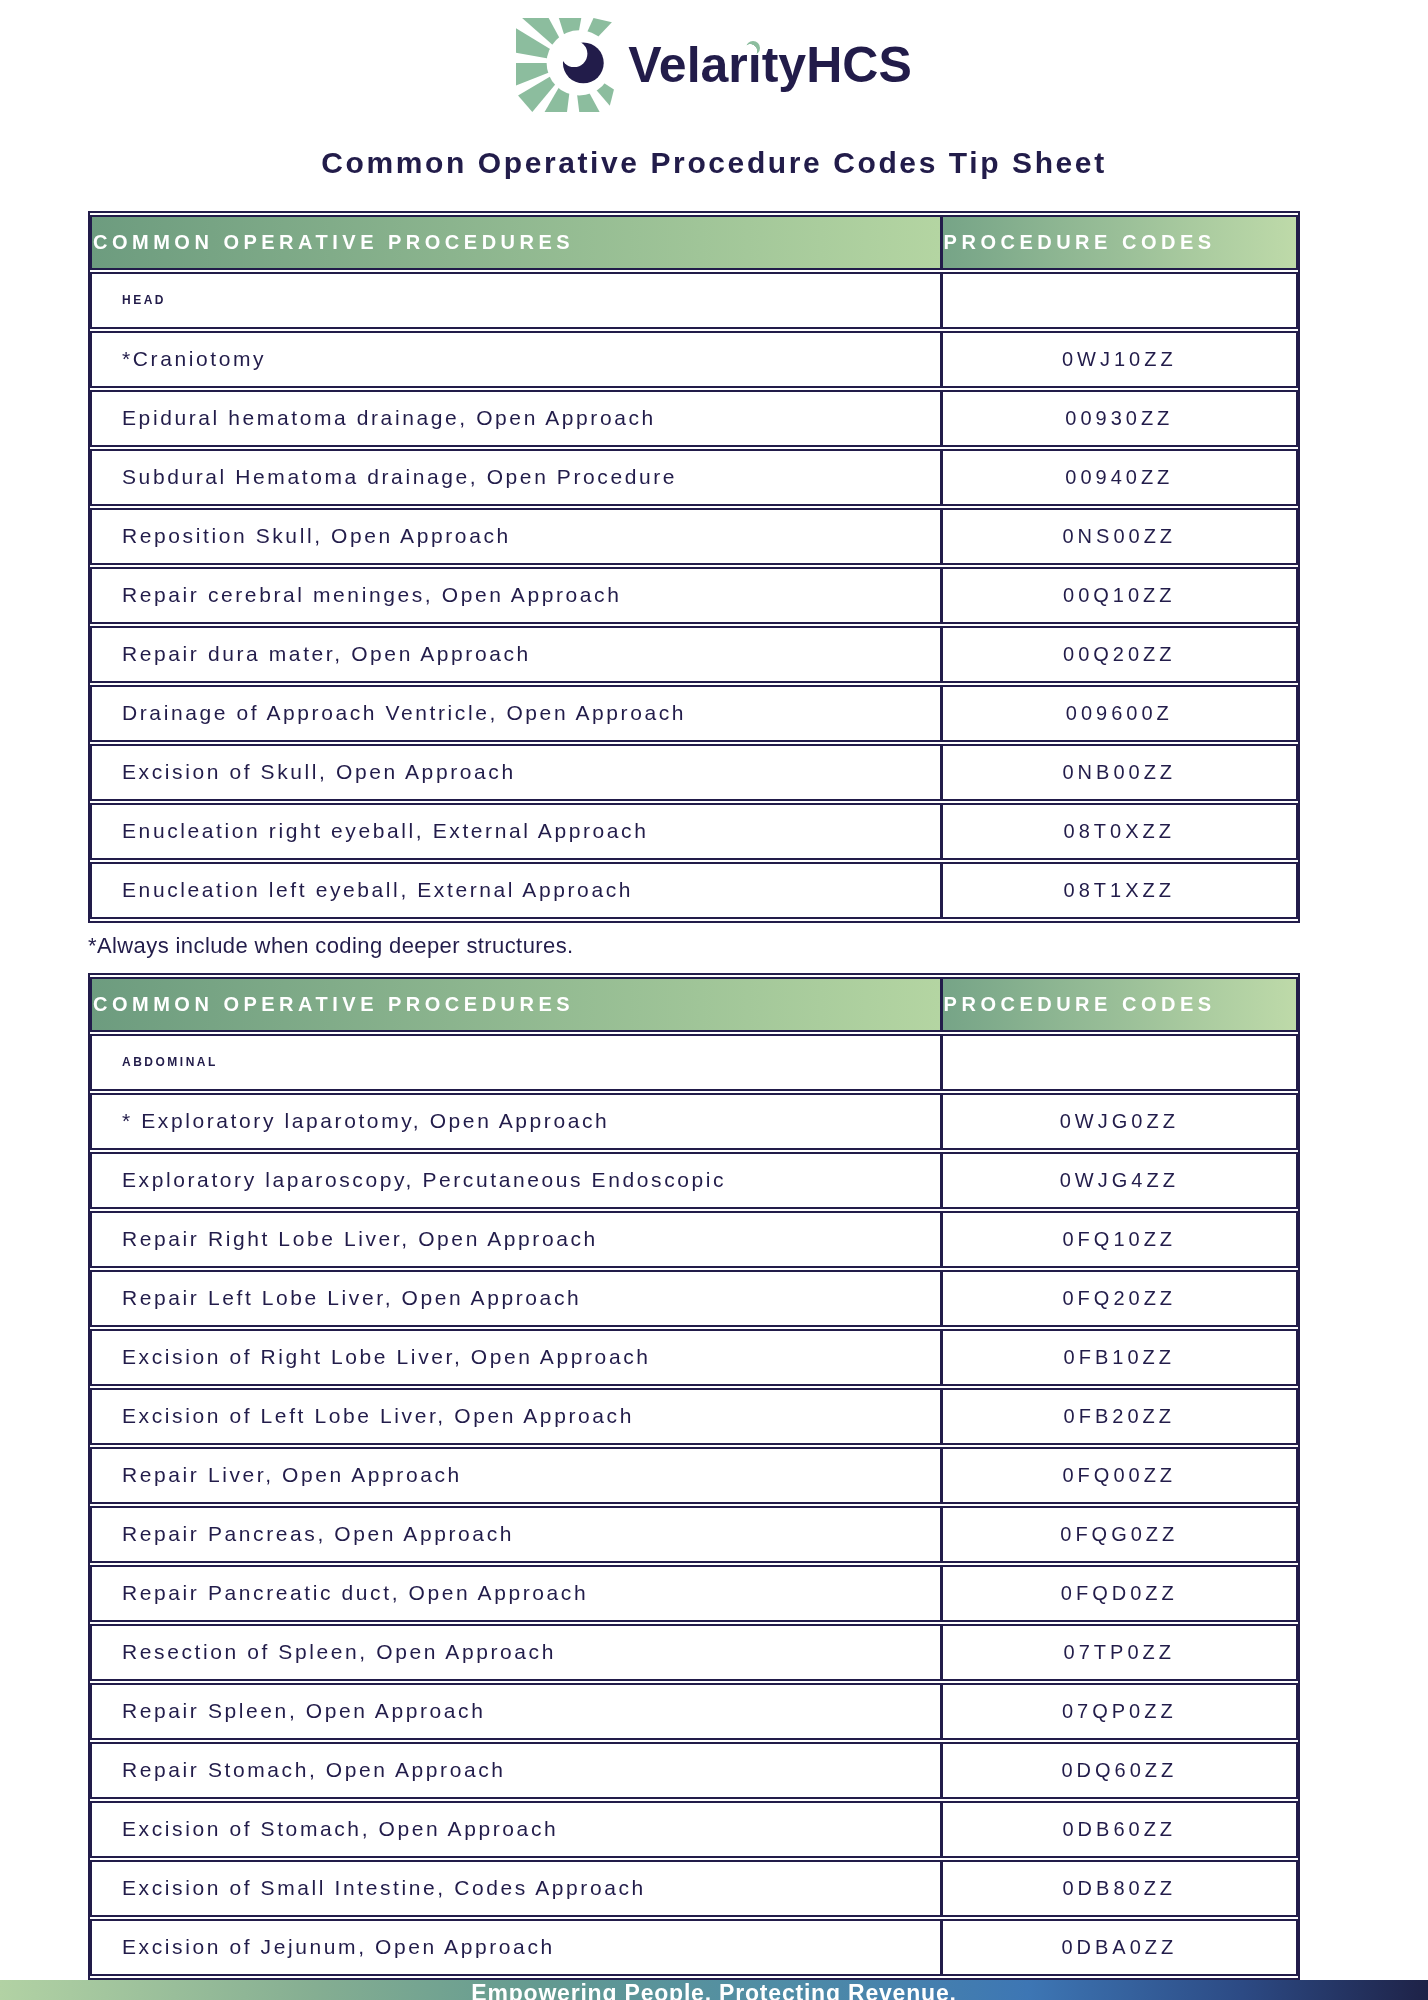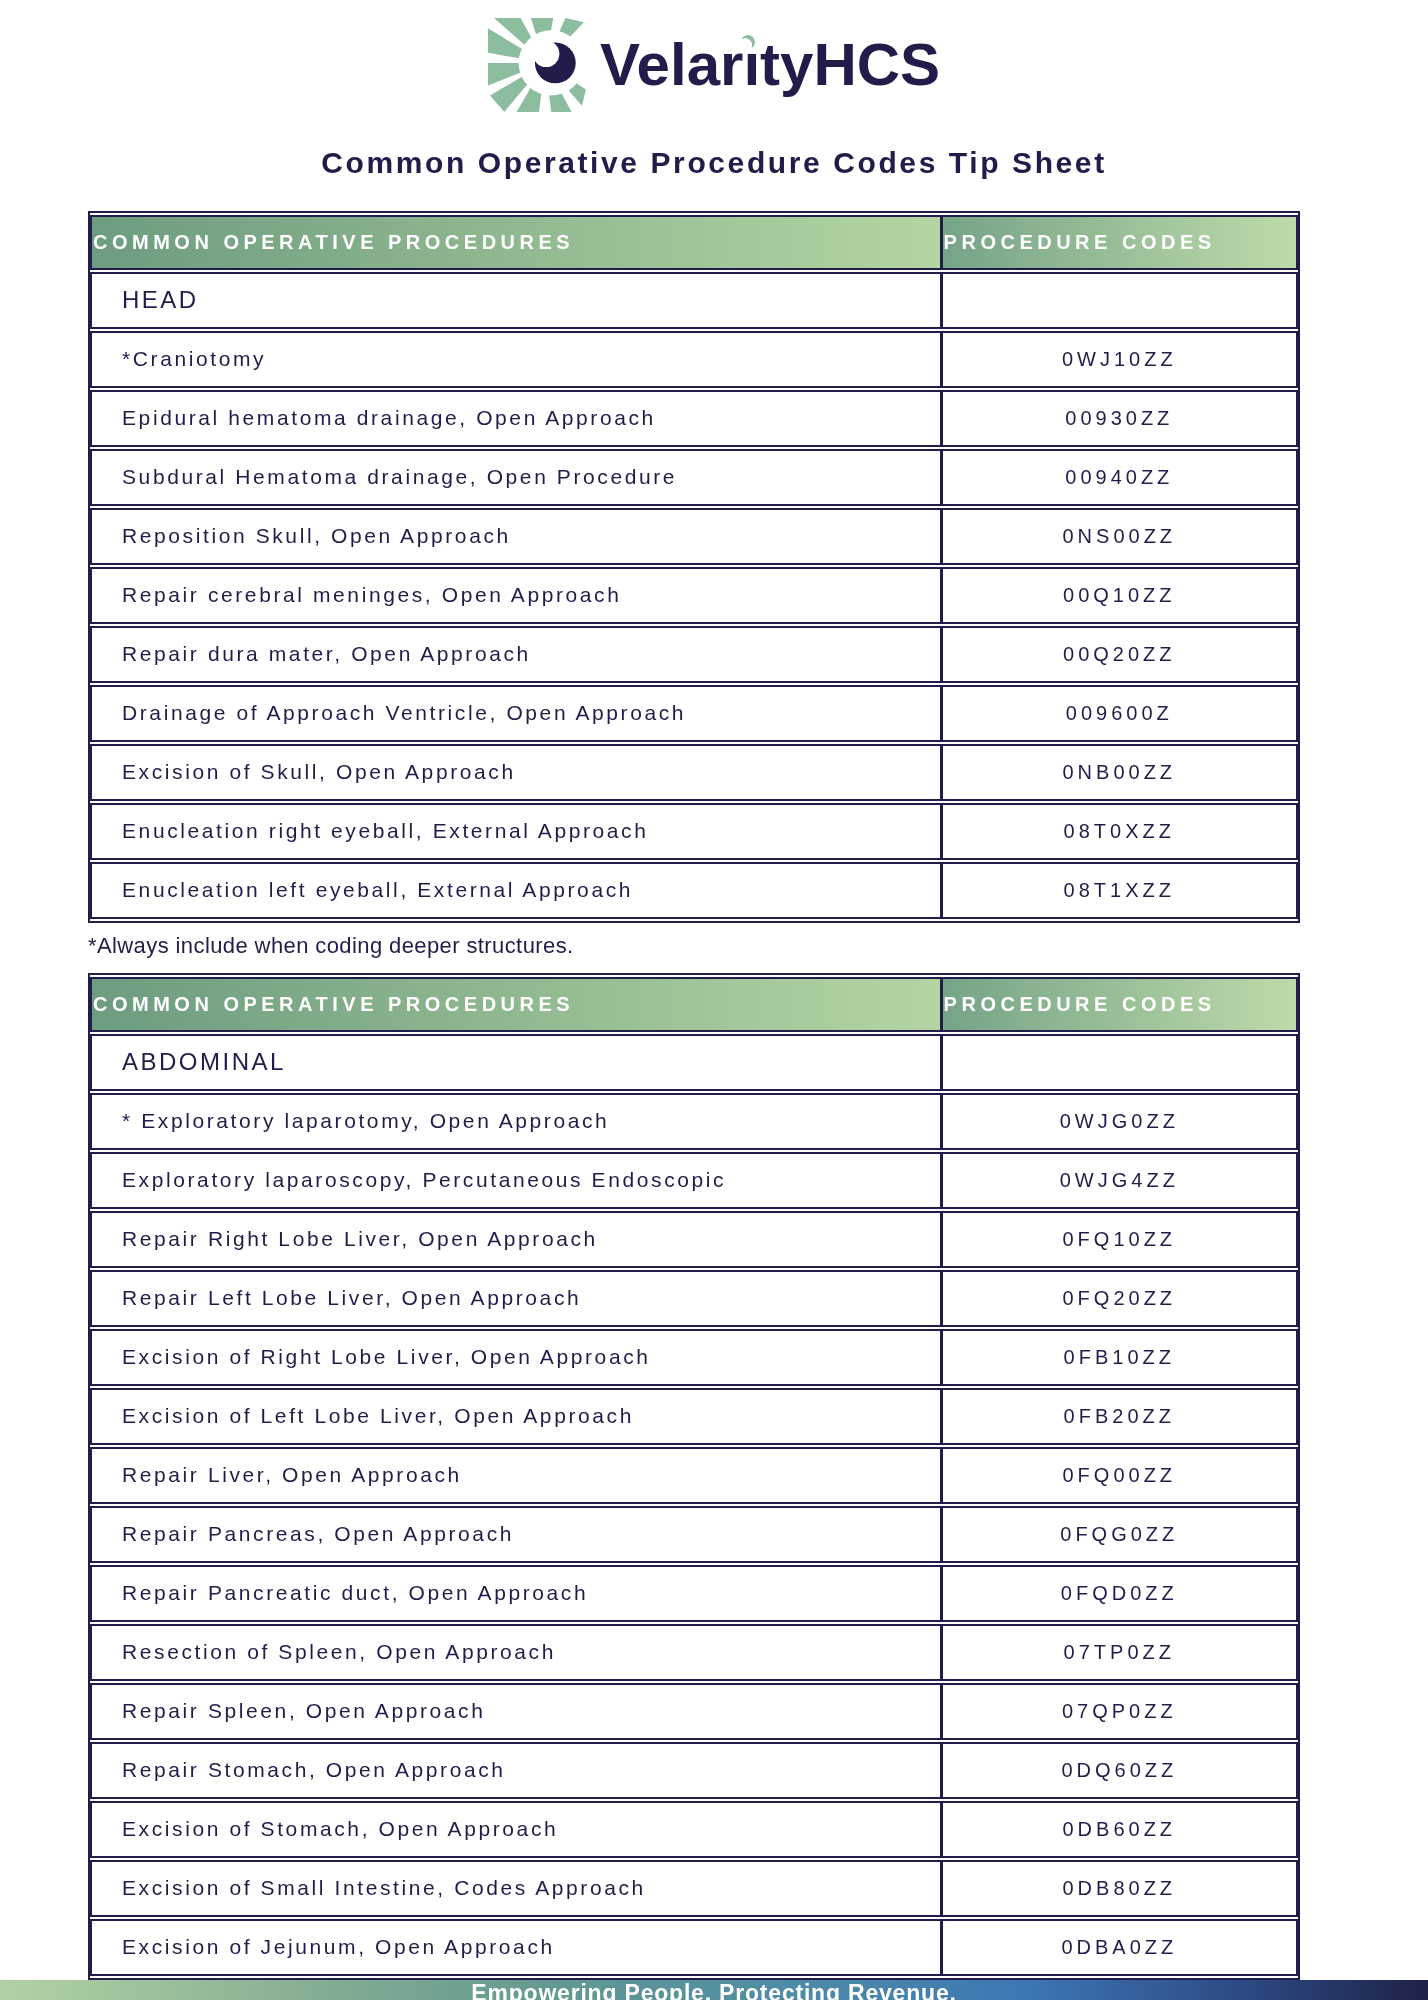--- a/index.html
+++ b/index.html
@@ -11,21 +11,21 @@
     display: flex; flex-direction: column;
     overflow: hidden;
   }
   
   .logo-row {
     display: flex; align-items: center; justify-content: center;
     gap: 10px; margin-top: 18px; height: 100px;
   }
   .logo-mark { width: 102px; height: 94px; flex: 0 0 auto; }
   .logo-text {
-    font-size: 60px; font-weight: bold; color: #221c4a;
+    font-size: 50px; font-weight: bold; color: #221c4a;
     letter-spacing: 0px; line-height: 1; white-space: nowrap;
   }
   .logo-i { position: relative; }
   .logo-i::after {
     content: ""; position: absolute; left: -2px; top: 4px;
     width: 14px; height: 14px; border-radius: 50%;
     background: radial-gradient(circle at 30% 72%, #ffffff 0 47%, #8cbd9e 50%);
   }
   .brand-divider {
     height: 6px; width: 1032px; margin: 16px auto 0;
@@ -70,21 +70,21 @@
   }
   td.proc-cell {
     padding-left: 30px;
     border-left: 2px solid #221c4a; border-right: 3px solid #221c4a;
   }
   td.code-cell {
     text-align: center; font-size: 20px; letter-spacing: 4px;
     border-right: 2px solid #221c4a;
   }
   tr.section-row td.proc-cell {
-    font-weight: normal; font-size: 24px; letter-spacing: 2.5px;
+    font-weight: bold; font-size: 12px; letter-spacing: 2.5px;
   }
   
   .footnote {
     margin: 10px 0 0 88px; font-size: 22px; letter-spacing: 0.4px;
     color: #221c4a;
   }
   
   .footer-bar {
     margin-top: auto; height: 52px; width: 100%;
     display: flex; align-items: center; justify-content: center;

